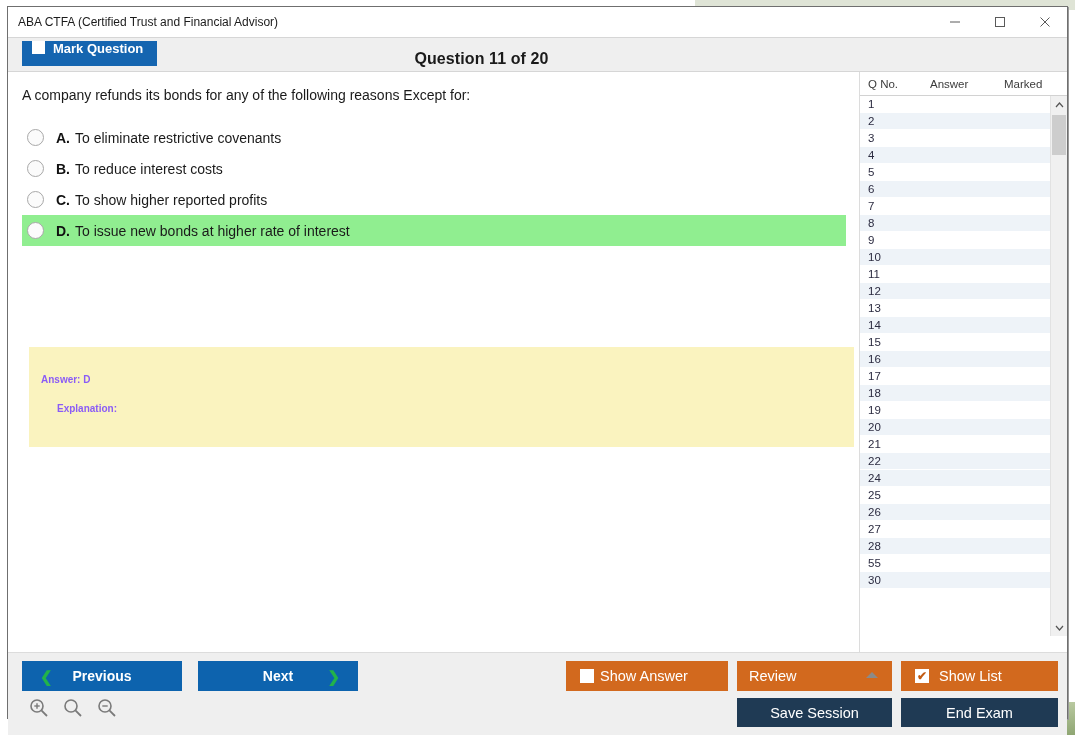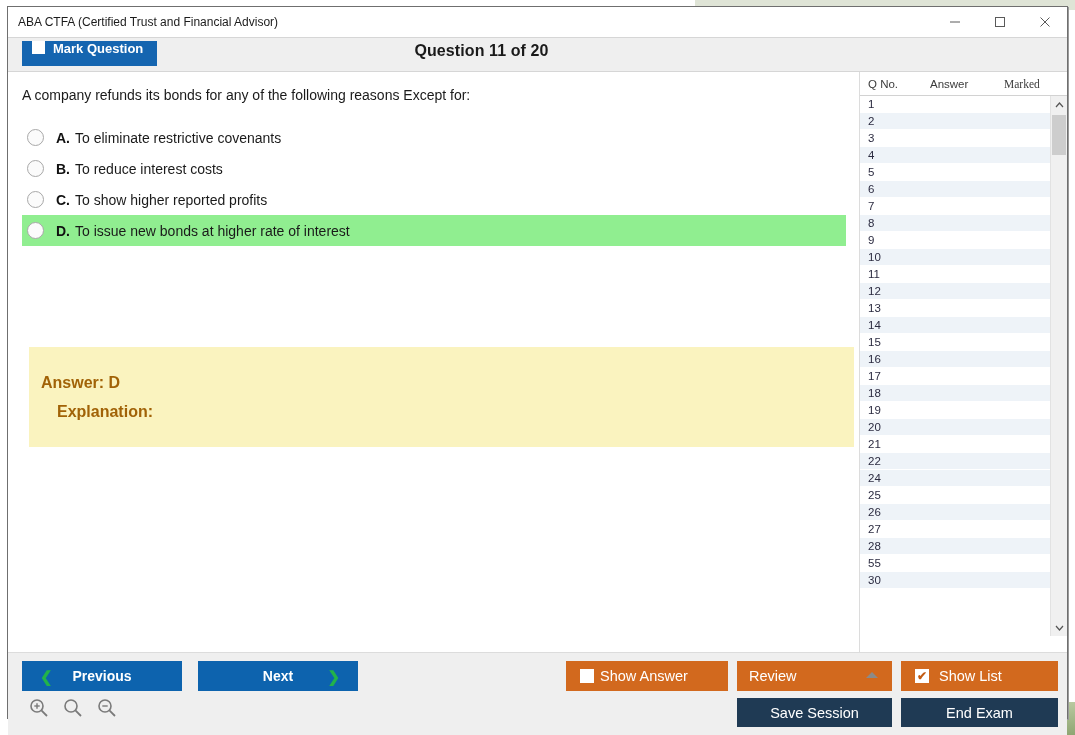--- a/index.html
+++ b/index.html
@@ -106,21 +106,21 @@
     font-family: "Liberation Sans", sans-serif;
   }
   .mark-box {
     width: 13px; height: 13px;
     background: #ffffff;
     display: inline-block;
   }
   .qtitle {
     position: absolute;
     left: 0; right: 0;
-    top: 4px;
+    top: 12px;
     text-align: center;
     font-size: 16px;
     font-weight: bold;
     color: #1a1a1a;
     letter-spacing: .1px;
     padding-right: 112px;
   }
 
   
   .body-area {
@@ -183,23 +183,23 @@
     position: absolute;
     left: 21px;
     top: 275px;
     width: 825px;
     height: 100px;
     background: #faf3bf;
   }
   .answer-line {
     position: absolute;
     left: 12px;
-    font-size: 16px;
+    font-size: 10px;
     font-weight: bold;
-    color: #a16207;
+    color: #8b5cf6;
   }
   .answer-line.l1 { top: 27px; }
   .answer-line.l2 { top: 56px; margin-left: 16px; }
 
   
   .list-pane {
     position: absolute;
     right: 0;
     top: 0;
     width: 208px;
@@ -214,21 +214,21 @@
     background: #ffffff;
     border-bottom: 1px solid #d2d2d2;
     display: flex;
     align-items: center;
     font-size: 11.5px;
     color: #3c3c3c;
   }
   .list-head span { display:block; }
   .col-qno   { width: 62px; padding-left: 8px; }
   .col-ans   { width: 74px; }
-  .col-mark  { width: 60px; font-family: Liberation Serif, serif; }
+  .col-mark  { width: 60px; }
   .list-rows-wrap {
     position: relative;
     height: 540px;
     overflow: hidden;
   }
   .list-rows {
     position: absolute;
     left: 0; top: 0;
     right: 17px;
   }

